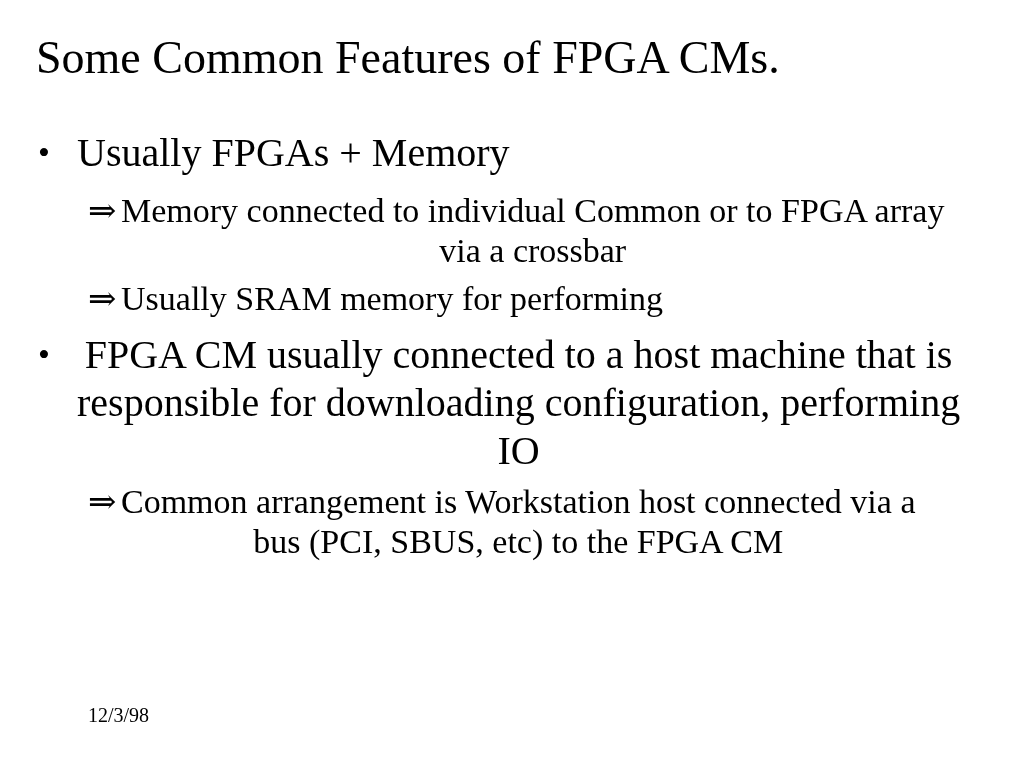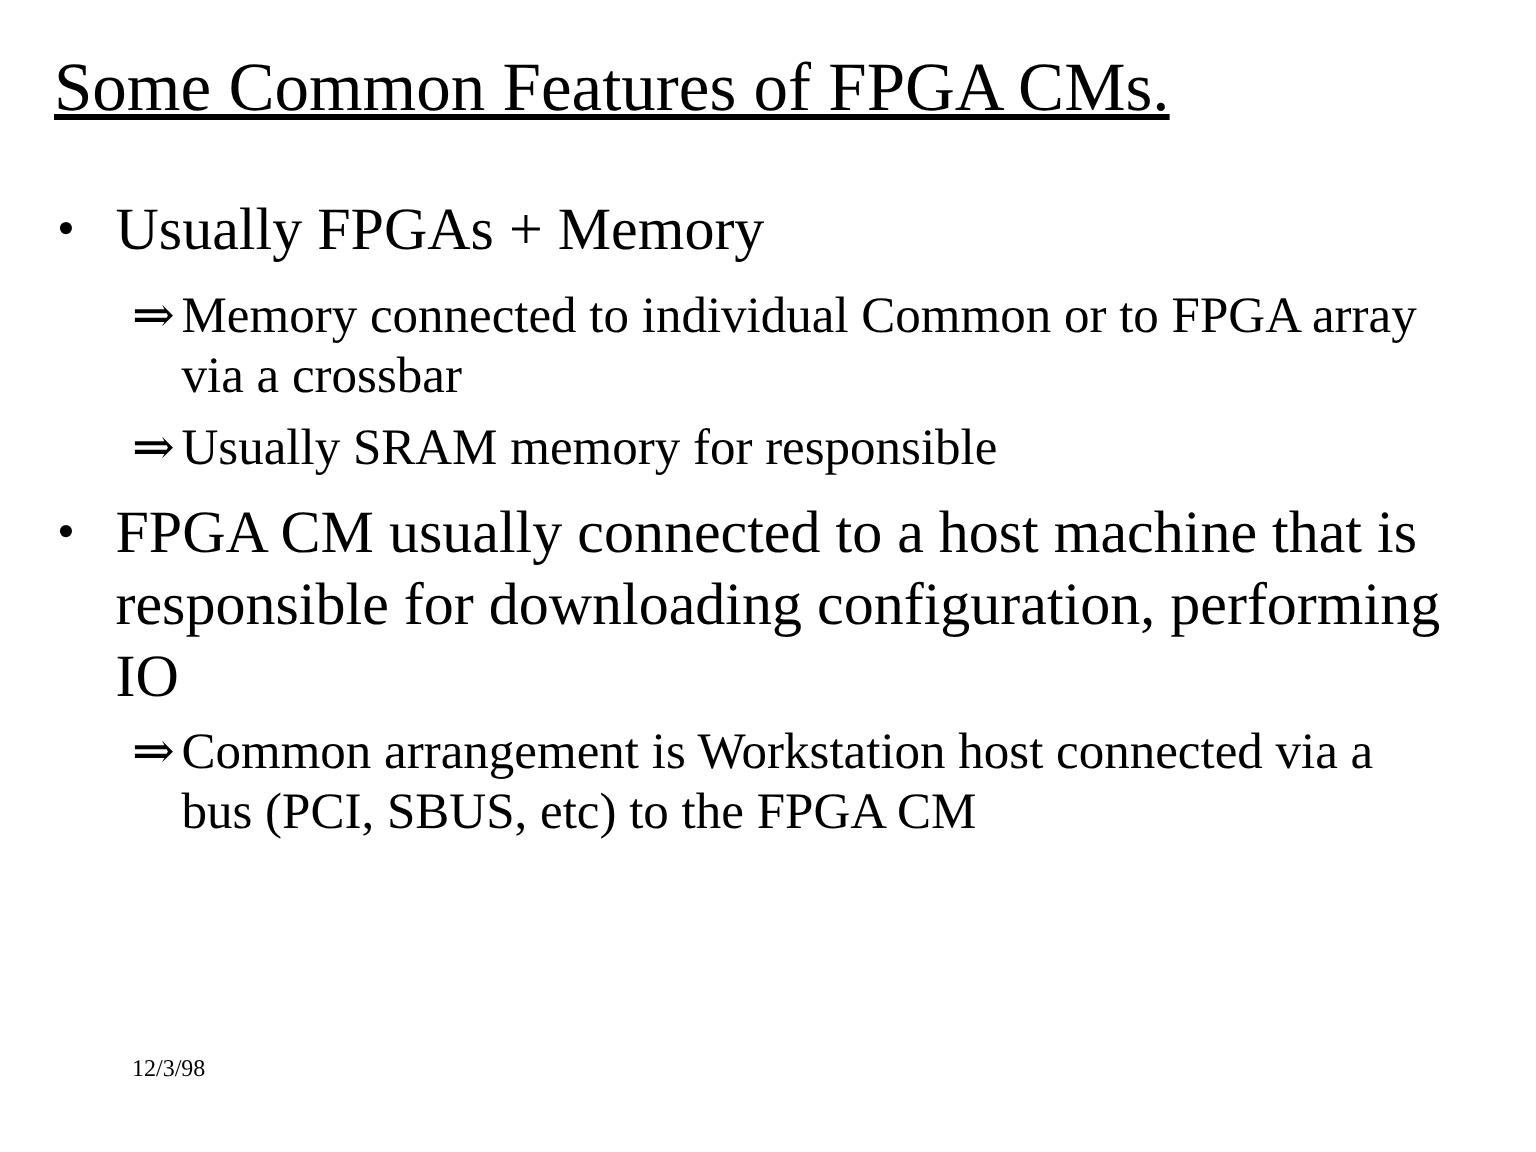--- a/index.html
+++ b/index.html
@@ -21,33 +21,33 @@
     inset: 0;
     background: #ffffff;
   }
   .slide-title {
     position: absolute;
     left: 36px;
     top: 30px;
     font-size: 46px;
     line-height: 1.2;
     white-space: nowrap;
-    text-decoration: underline;
   }
   .bullet-row {
     position: absolute;
     display: flex;
     align-items: flex-start;
   }
   .bullet-row .marker {
     flex: 0 0 auto;
     font-family: "Liberation Serif", "DejaVu Serif", "DejaVu Sans", serif;
   }
   .bullet-row .text {
     white-space: pre-line;
+    text-align: center;
   }
   .level1 {
     font-size: 40px;
     line-height: 48px;
   }
   .level1 .marker {
     width: 39px;
     font-size: 34px; 
     line-height: 48px;
   }
@@ -60,21 +60,21 @@
   }
   #bullet-1 { left: 38px; top: 129px; }
   #bullet-2 { left: 88px; top: 191px; }
   #bullet-3 { left: 88px; top: 279px; }
   #bullet-4 { left: 38px; top: 331px; }
   #bullet-5 { left: 88px; top: 482px; }
   .footer-date {
     position: absolute;
     left: 88px;
     top: 703px;
-    font-size: 16px;
+    font-size: 20px;
     line-height: 1.2;
   }
 </style>
 </head>
 <body>
 
 <div class="slide">
 
   <h1 class="slide-title" style="margin:0; font-weight:normal;">Some Common Features of FPGA CMs.</h1>
 
@@ -84,21 +84,21 @@
   </div>
 
   <div id="bullet-2" class="bullet-row level2">
     <span class="marker">⇒</span>
     <div class="text">Memory connected to individual Common or to FPGA array
 via a crossbar</div>
   </div>
 
   <div id="bullet-3" class="bullet-row level2">
     <span class="marker">⇒</span>
-    <div class="text">Usually SRAM memory for responsible</div>
+    <div class="text">Usually SRAM memory for performing</div>
   </div>
 
   <div id="bullet-4" class="bullet-row level1">
     <span class="marker">•</span>
     <div class="text">FPGA CM usually connected to a host machine that is
 responsible for downloading configuration, performing
 IO</div>
   </div>
 
   <div id="bullet-5" class="bullet-row level2">

